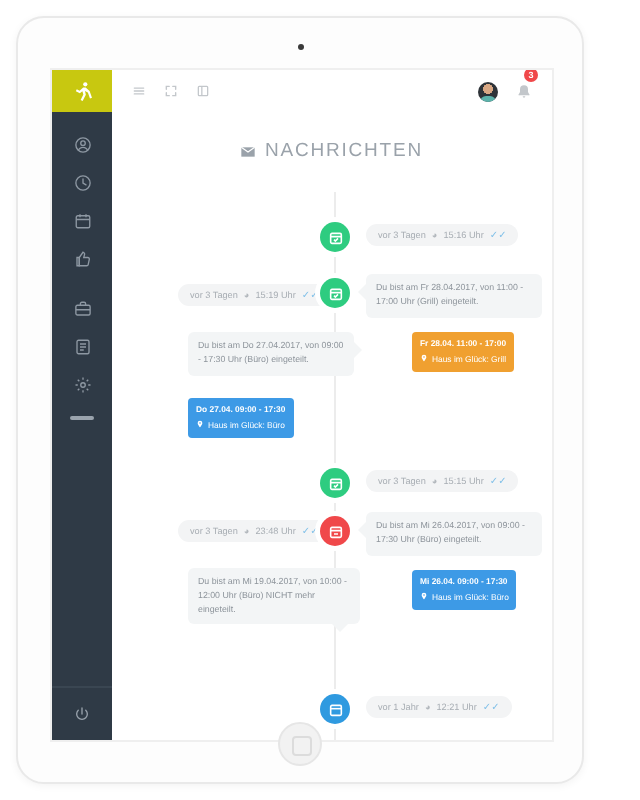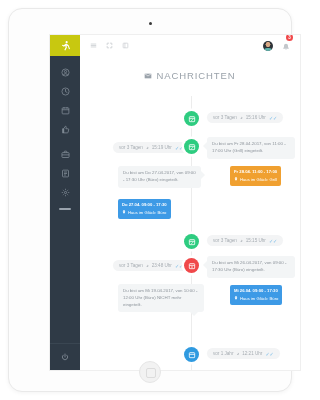--- a/index.html
+++ b/index.html
@@ -32,21 +32,20 @@
     content:"";position:absolute;left:50%;top:50%;
     width:8px;height:8px;margin:-4.5px 0 0 -4.5px;
     border:1px solid #dcdcdc;border-radius:2px;
   }
 
   
   #screen{
     position:absolute;left:17px;top:26px;width:250px;height:335px;
     background:#ffffff;overflow:hidden;
     box-shadow:0 0 0 1px #efefef;
-    margin-left:24px;
   }
 
   
   #sidebar{
     position:absolute;left:0;top:0;width:30px;height:100%;
     background:#2f3a46;
   }
   #logo{
     width:30px;height:21px;background:#c8c810;
     display:flex;align-items:center;justify-content:center;

